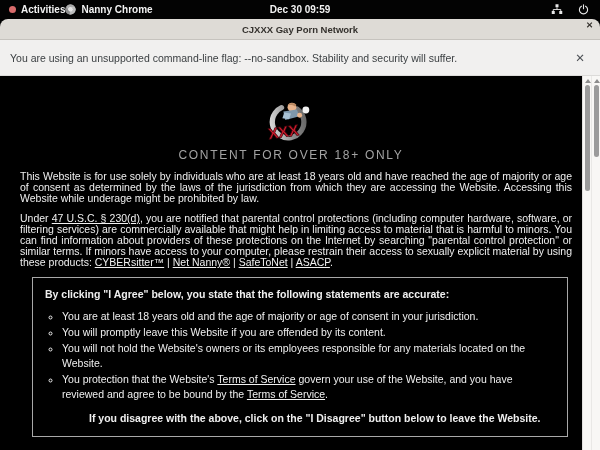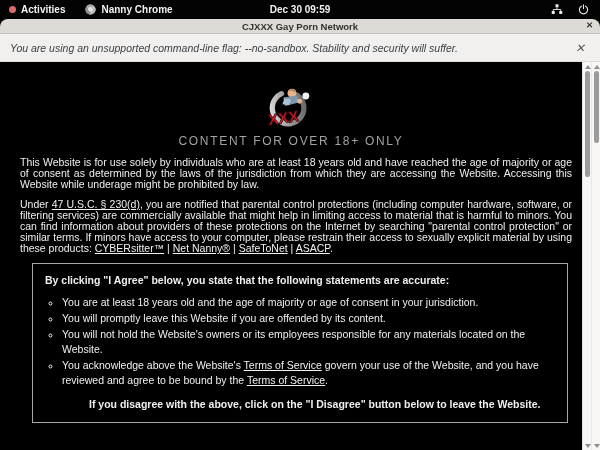--- a/index.html
+++ b/index.html
@@ -8,40 +8,40 @@
     width:600px; height:450px; overflow:hidden;
     background:#000; font-family:"Liberation Sans", sans-serif;
   }
 
   
   .topbar {
     height:19px; background:#030303; color:#f2f2f2;
     display:flex; align-items:center; position:relative;
     font-size:10px; font-weight:bold;
   }
-  .topbar-left { display:flex; align-items:center; gap:20px; padding-left:9px; }
+  .topbar-left { display:flex; align-items:center; padding-left:9px; }
   .tb-item { display:flex; align-items:center; gap:5px; }
   .act-dot { width:7px; height:7px; border-radius:50%; background:#d96b6b; }
   .clock { position:absolute; left:50%; transform:translateX(-50%); }
   .topbar-right { margin-left:auto; display:flex; align-items:center; gap:15px; padding-right:11px; }
 
   
   .titlebar {
-    height:15px; background:#dedbd6; border-radius:8px 8px 0 0;
+    height:21px; background:#dedbd6; border-radius:8px 8px 0 0;
     border-bottom:1px solid #c6c3be;
     display:flex; align-items:center; justify-content:center; position:relative;
     font-size:9.5px; font-weight:bold; color:#34312d;
   }
   .titlebar-close { position:absolute; right:7px; top:1px; font-size:8.5px; color:#34312d; cursor:default; }
 
   
   .infobar {
-    height:28px; background:#f1f0ef; border-bottom:1px solid #dcdbd9;
+    height:36px; background:#f1f0ef; border-bottom:1px solid #dcdbd9;
     display:flex; align-items:center; padding:0 10px;
-    font-size:10.5px; color:#3c4043;font-style:italic;
+    font-size:10.5px; color:#3c4043;
   }
   .infobar-close { margin-left:auto; margin-right:5px; color:#4d5156; font-size:11.5px; }
 
   
   .content { position:relative; height:389px; background:#000; color:#f1f1f1; overflow:hidden; }
   .page { margin-right:18px; }
 
   .logo-wrap { text-align:center; padding-top:23px; height:64px; }
 
   .heading {
@@ -154,21 +154,21 @@
       <span>Under </span><a href="#">47 U.S.C. § 230(d)</a><span>, you are notified that parental control protections (including computer hardware, software, or filtering services) are commercially available that might help in limiting access to material that is harmful to minors. You can find information about providers of these protections on the Internet by searching "parental control protection" or similar terms. If minors have access to your computer, please restrain their access to sexually explicit material by using these products: </span><a href="#">CYBERsitter™</a><span> | </span><a href="#">Net Nanny®</a><span> | </span><a href="#">SafeToNet</a><span> | </span><a href="#">ASACP</a><span>.</span>
     </p>
 
     <div class="abox">
       <p class="abox-intro">By clicking "I Agree" below, you state that the following statements are accurate:</p>
       <ul>
         <li><span>You are at least 18 years old and the age of majority or age of consent in your jurisdiction.</span></li>
         <li><span>You will promptly leave this Website if you are offended by its content.</span></li>
         <li><span>You will not hold the Website's owners or its employees responsible for any materials located on the Website.</span></li>
         <li>
-          <span>You acknowledge above the Website's </span><a href="#">Terms of Service</a><span> govern your use of the Website, and you have reviewed and agree to be bound by the </span><a href="#">Terms of Service</a><span>.</span>
+          <span>You protection that the Website's </span><a href="#">Terms of Service</a><span> govern your use of the Website, and you have reviewed and agree to be bound by the </span><a href="#">Terms of Service</a><span>.</span>
         </li>
       </ul>
       <p class="abox-note">If you disagree with the above, click on the "I Disagree" button below to leave the Website.</p>
 
     </div>
 
   </div>
 
   <div class="sb sb-inner">
     <div class="sb-arrow up"></div>

